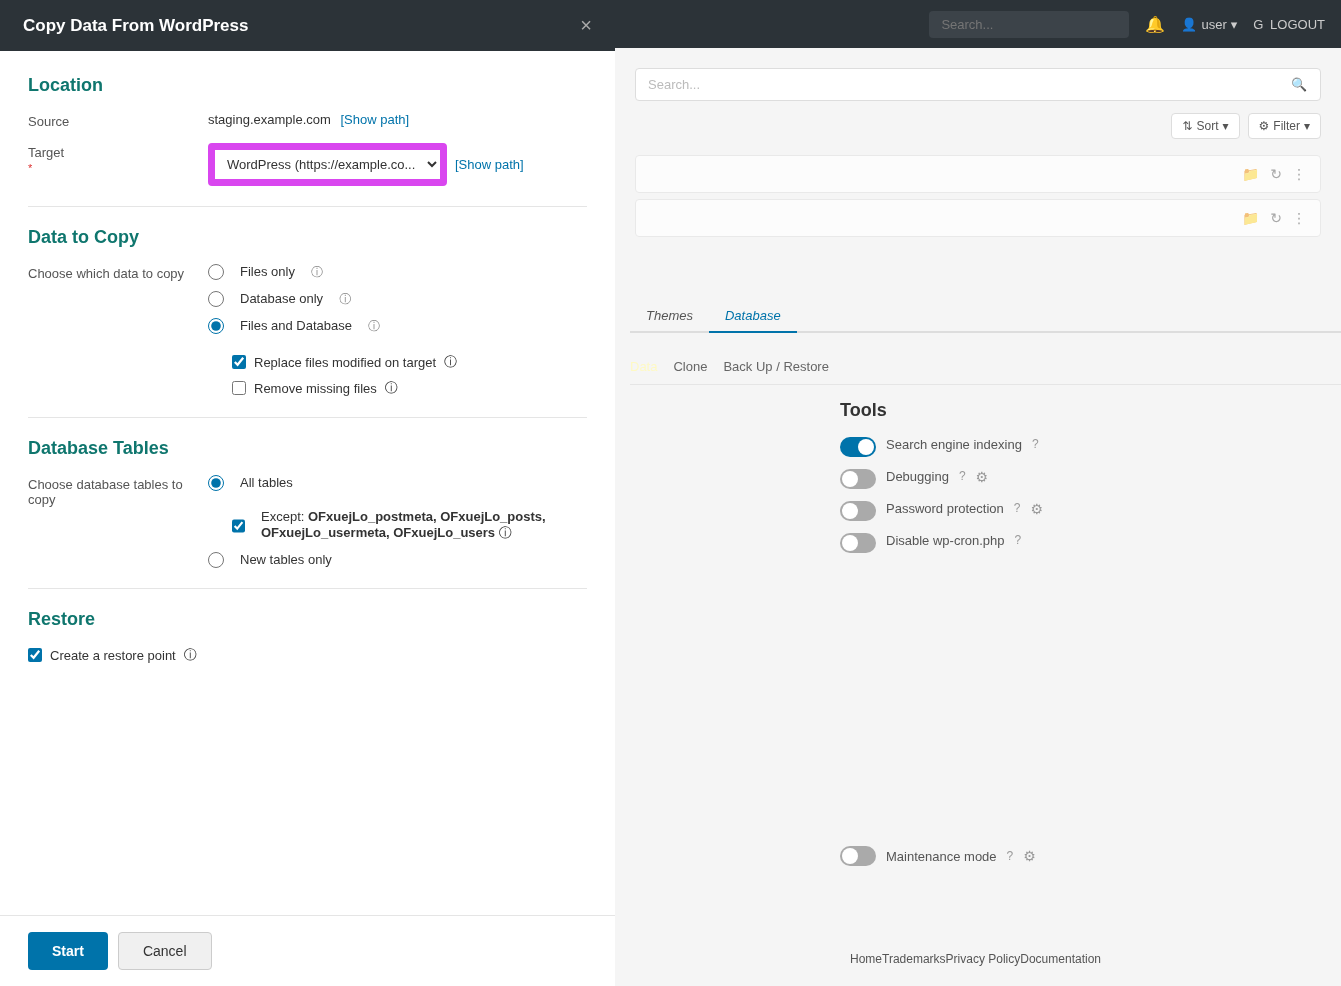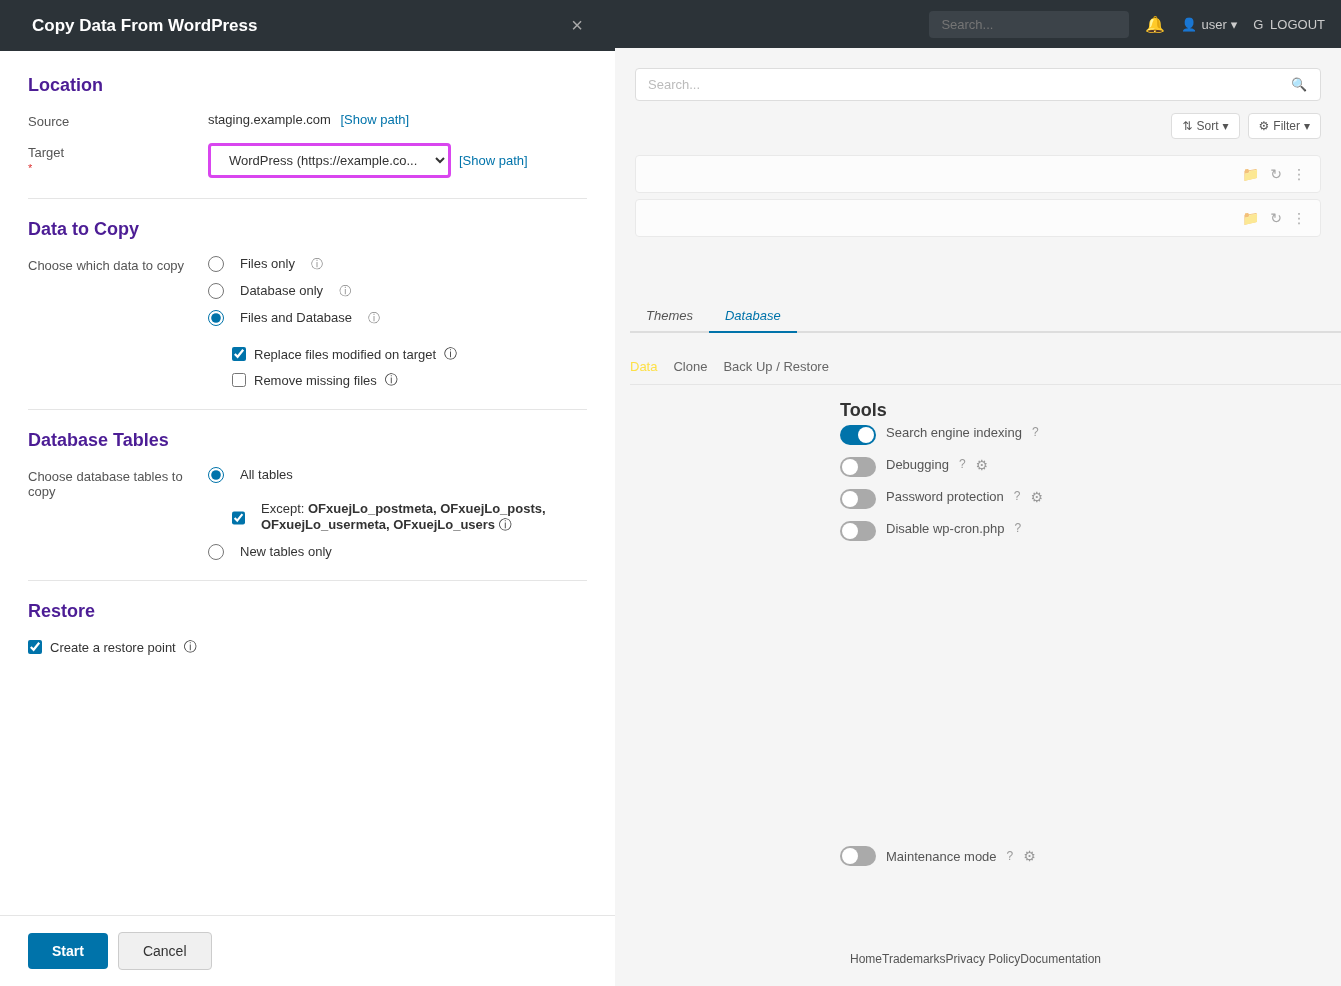--- a/index.html
+++ b/index.html
@@ -131,34 +131,34 @@
     .right-sub-nav {
       display: flex;
       gap: 16px;
       padding: 10px 0;
       font-size: 13px;
       color: #666;
       border-bottom: 1px solid #e5e5e5;
       margin-bottom: 16px;
     }
     .right-sub-nav span { cursor: pointer; }
-    .right-sub-nav span.active { color: #fde047; }
+    .right-sub-nav span.active { color: #fef9c3; }
 
     
     .tools-section {
       position: absolute;
       top: 400px;
       left: 840px;
       right: 20px;
     }
     .tools-title {
       font-size: 18px;
       font-weight: 600;
       color: #333;
-      margin-bottom: 4px;
+      margin-bottom: 16px;
     }
     .tool-row {
       display: flex;
       gap: 10px;
       margin-bottom: 12px;
     }
     .toggle {
       width: 36px;
       height: 20px;
       border-radius: 10px;
@@ -214,39 +214,39 @@
       bottom: 0;
       background: #fff;
       z-index: 20;
       display: flex;
       flex-direction: column;
     }
 
     .modal-header {
       background: #2c3338;
       color: #fff;
-      padding: 14px 32px;
+      padding: 14px 23px;
       display: flex;
       justify-content: space-between;
       align-items: center;
       flex-shrink: 0;
     }
     .modal-title { font-size: 17px; font-weight: 600; }
     .modal-close { color: #aaa; font-size: 20px; cursor: pointer; background: none; border: none; }
 
     .modal-body {
       flex: 1;
       overflow-y: auto;
       padding: 24px 28px;
     }
 
     .section-title {
       font-size: 18px;
       font-weight: 700;
-      color: #4c1d95;
+      color: #0f766e;
       margin-bottom: 16px;
     }
 
     .form-row {
       display: flex;
       align-items: flex-start;
       margin-bottom: 14px;
     }
     .form-label {
       width: 180px;
@@ -261,22 +261,22 @@
       color: #333;
     }
     .form-value .link { color: #0073aa; cursor: pointer; text-decoration: none; }
 
     .select-wrapper {
       display: flex;
       align-items: center;
       gap: 8px;
     }
     .select-wrapper select {
-      padding: 6px 14px;
-      border: 3px solid #d946ef;
+      padding: 6px 8px;
+      border: 7px solid #d946ef;
       border-radius: 4px;
       font-size: 13px;
       background: #fff;
       color: #333;
       min-width: 200px;
     }
 
     .radio-group {
       display: flex;
       flex-direction: column;
@@ -325,21 +325,20 @@
     
     .restore-section { margin-top: 4px; }
 
     .modal-footer {
       padding: 16px 28px;
       border-top: 1px solid #e5e5e5;
       display: flex;
       gap: 10px;
       flex-shrink: 0;
       background: #fff;
-      align-items: center;
     }
     .btn-start {
       background: #0073aa;
       color: #fff;
       border: none;
       border-radius: 4px;
       padding: 10px 24px;
       font-size: 14px;
       font-weight: 600;
       cursor: pointer;

